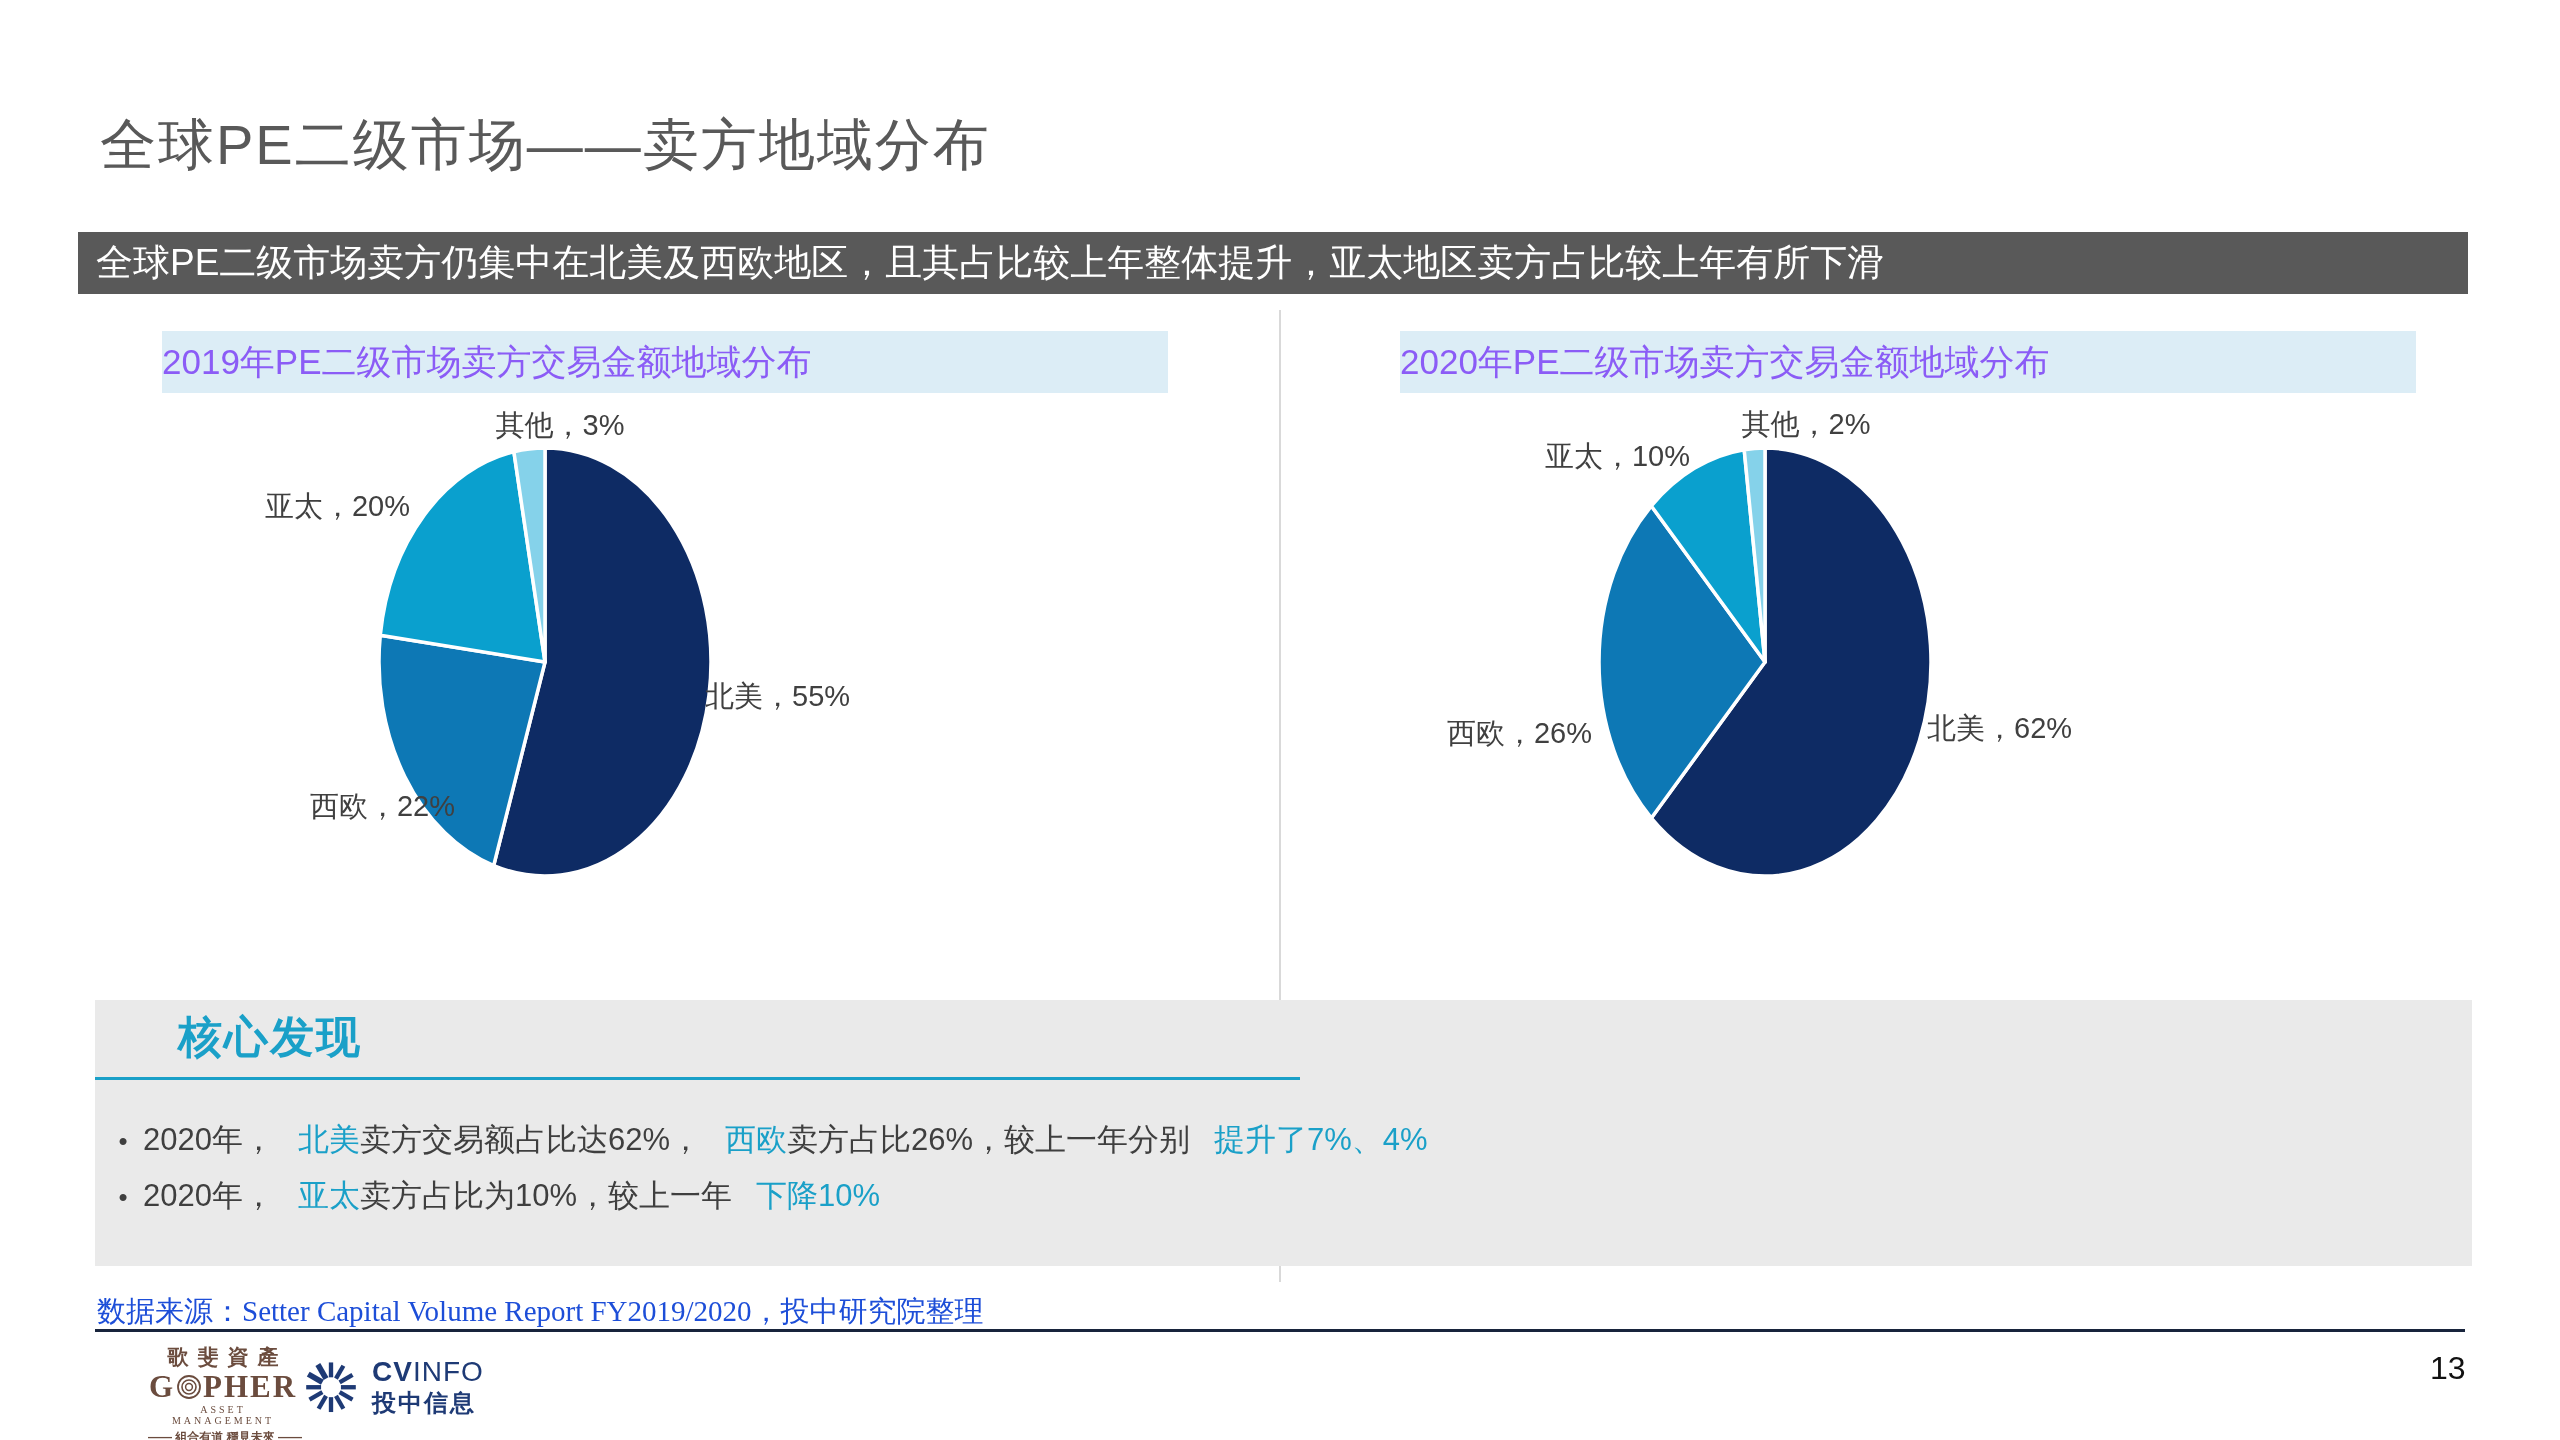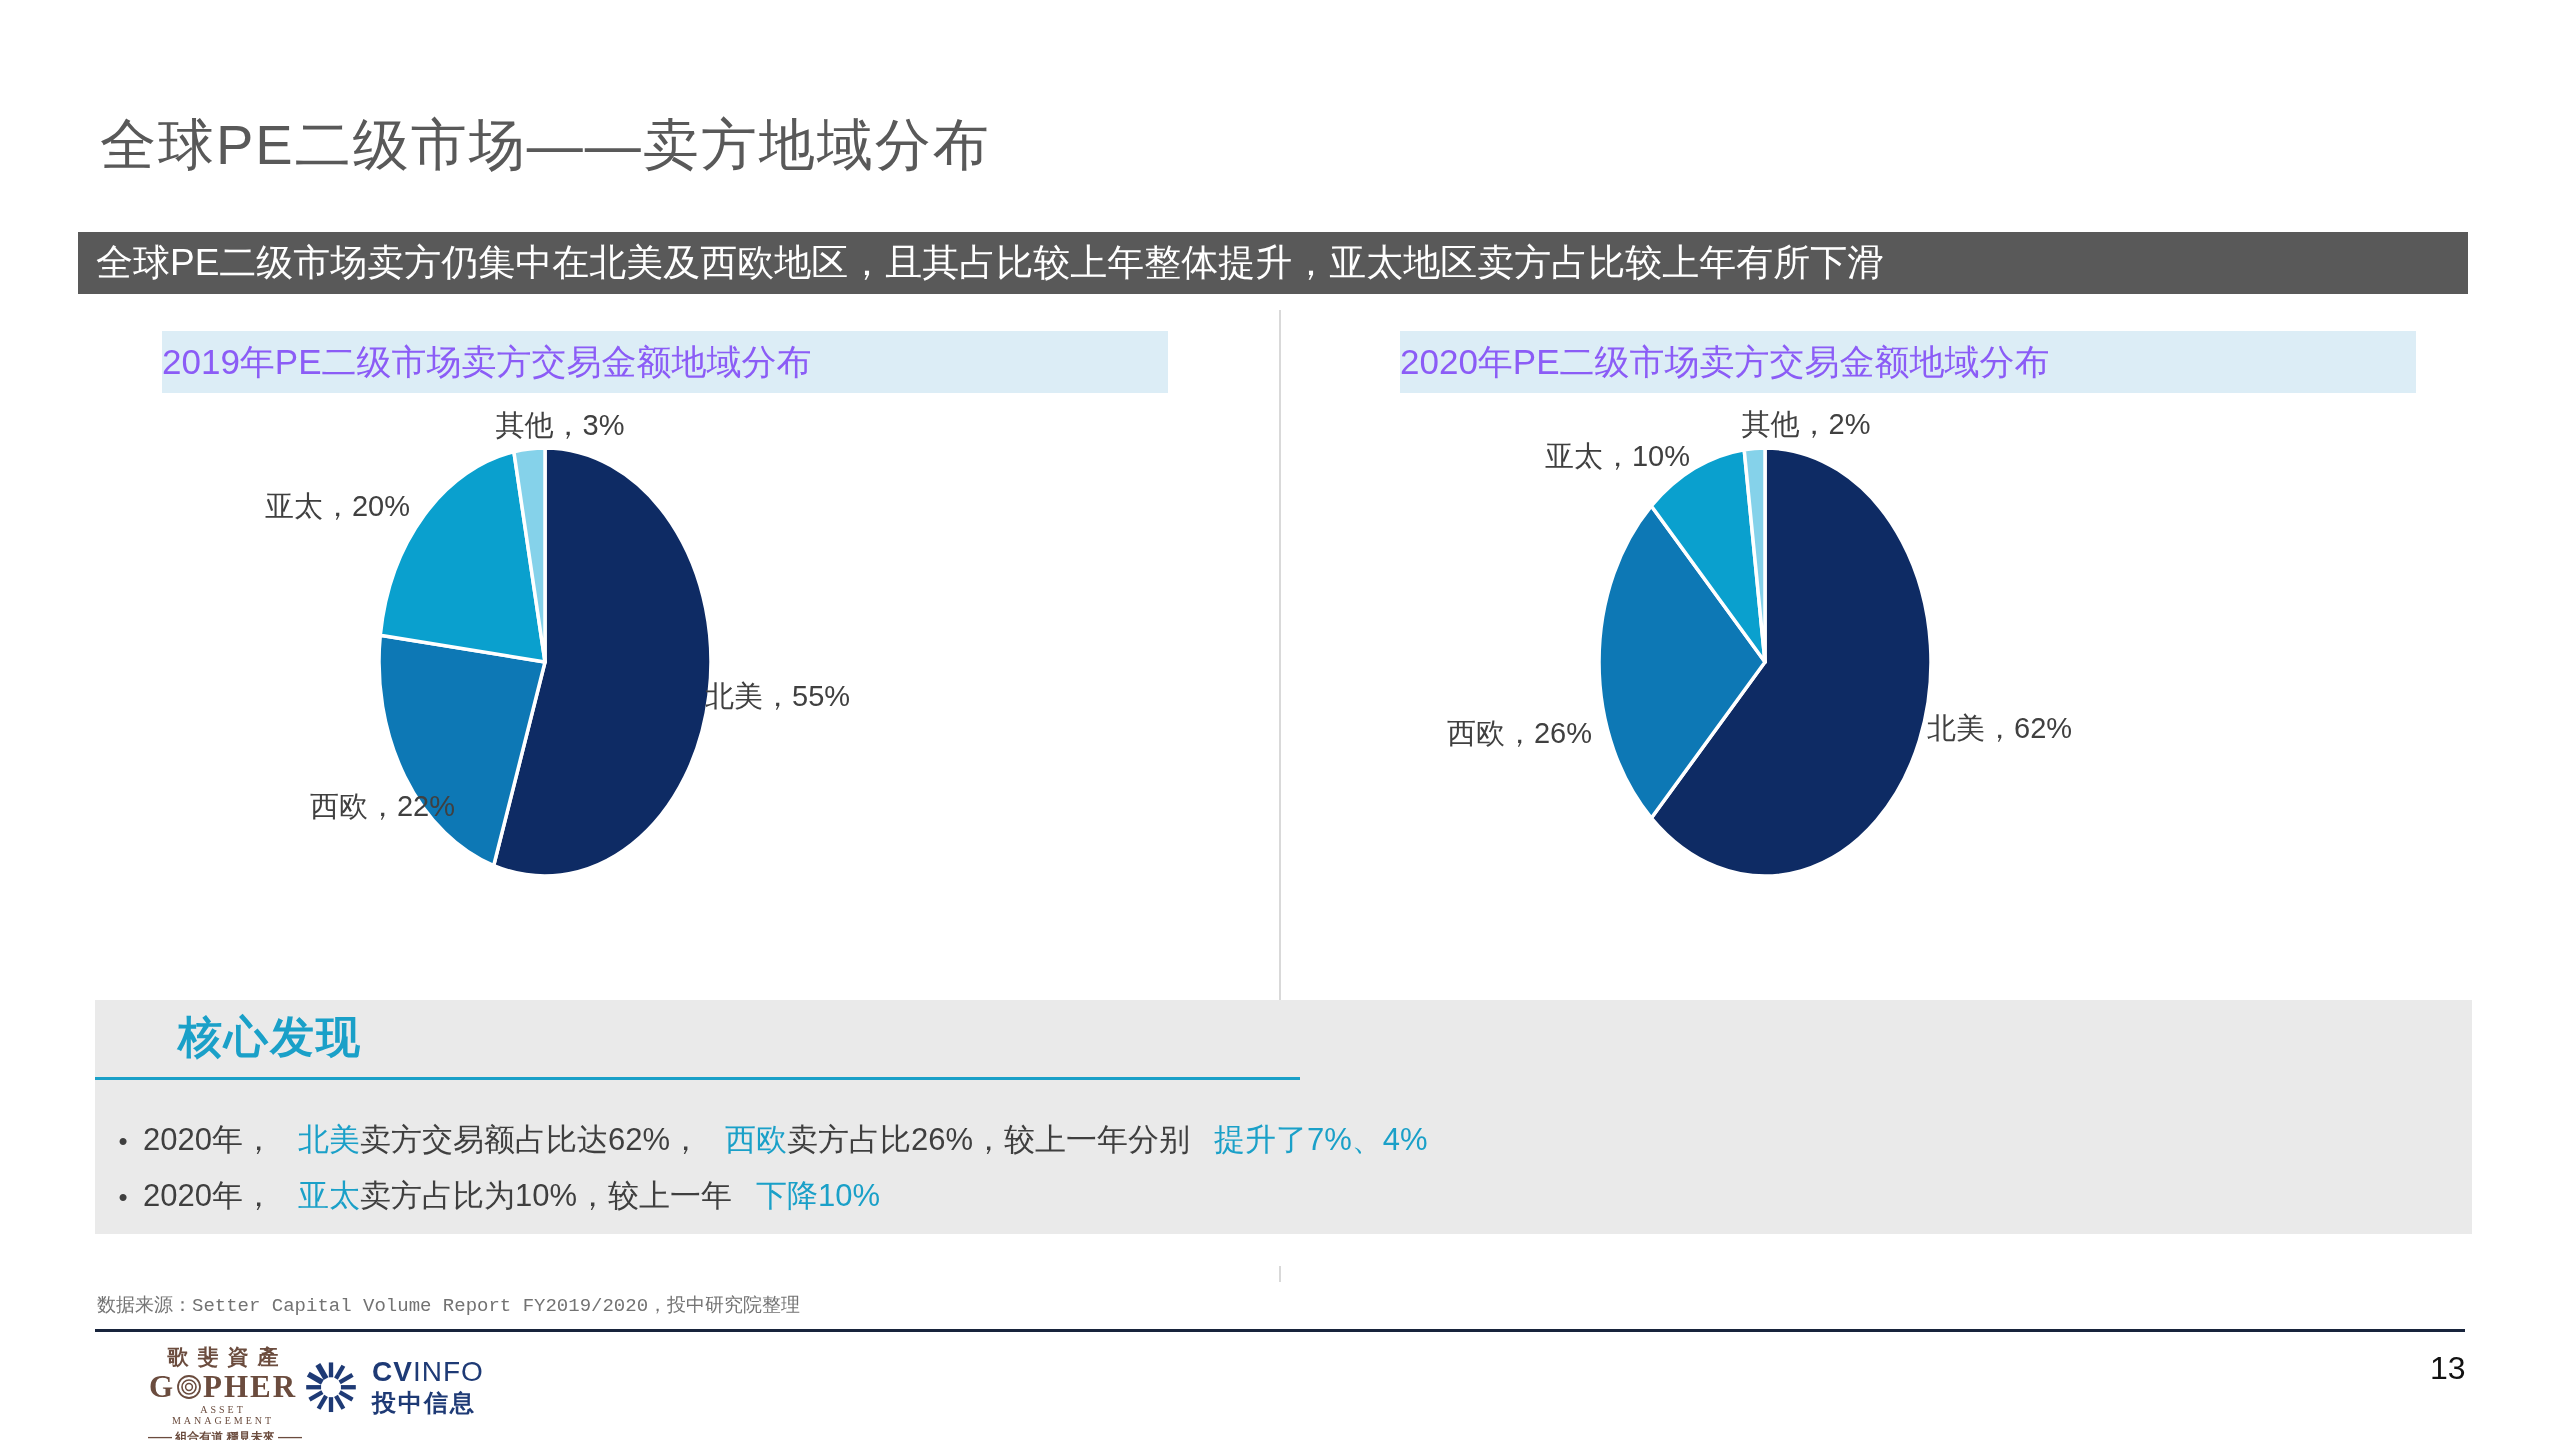--- a/index.html
+++ b/index.html
@@ -21,33 +21,33 @@
   .chart-title{
     position:absolute;top:331px;height:62px;background:#dcedf6;color:#8b5cf6;
     font-size:35px;line-height:62px;text-align:left;
   }
   .ct-left{left:162px;width:1006px;}
   .ct-right{left:1400px;width:1016px;}
   svg.pie{position:absolute;top:400px;width:1070px;height:600px;}
   .pie-left{left:160px;}
   .pie-right{left:1340px;}
   .pie-label{font-size:29px;fill:#404040;dominant-baseline:middle;font-family:"Liberation Sans","DejaVu Sans",sans-serif;}
-  .findings{position:absolute;left:95px;top:1000px;width:2377px;height:234px;background:#eaeaea;}
+  .findings{position:absolute;left:95px;top:1000px;width:2377px;height:266px;background:#eaeaea;}
   .findings h2{
     position:absolute;left:83px;top:8px;margin:0;
     font-size:44px;font-weight:700;color:#1aa0c8;letter-spacing:2px;
   }
   .underline{position:absolute;left:0;top:77px;width:1205px;height:3px;background:#1aa0c8;}
   .bullets{position:absolute;left:8px;top:112px;right:40px;}
   .bullet-row{display:flex;align-items:baseline;height:56px;line-height:56px;font-size:31px;color:#3f3f3f;white-space:nowrap;}
   .bullet-row .dot{width:40px;text-align:center;font-size:26px;color:#3f3f3f;}
   .bullet-text .accent{color:#1aa0c8;margin-left:24px;}
   .datasource{
-    position:absolute;left:97px;top:1292px;font-size:19px;color:#737373;
-    font-family:Liberation Mono, monospace;white-space:nowrap;
+    position:absolute;left:97px;top:1292px;font-size:29px;color:#1d4ed8;
+    font-family:Liberation Serif, serif;white-space:nowrap;
   }
   .bottom-rule{position:absolute;left:95px;top:1329px;width:2370px;height:3px;background:#18243c;}
   .page-num{position:absolute;left:2430px;top:1350px;font-size:32px;color:#111111;}
   
   .gopher{position:absolute;left:148px;top:1343px;width:150px;text-align:center;color:#6b4c3e;}
   .g-cn{font-size:21px;letter-spacing:9px;margin-left:9px;font-weight:600;}
   .g-en{font-family:"Liberation Serif","DejaVu Serif",serif;font-size:31px;font-weight:600;letter-spacing:2px;line-height:32px;display:flex;align-items:center;justify-content:center;}
   .g-en svg{margin:0 1px;}
   .g-sub{font-family:"Liberation Serif","DejaVu Serif",serif;font-size:10px;letter-spacing:3px;margin-top:1px;}
   .g-slogan{font-size:12px;margin-top:3px;white-space:nowrap;font-weight:600;}

